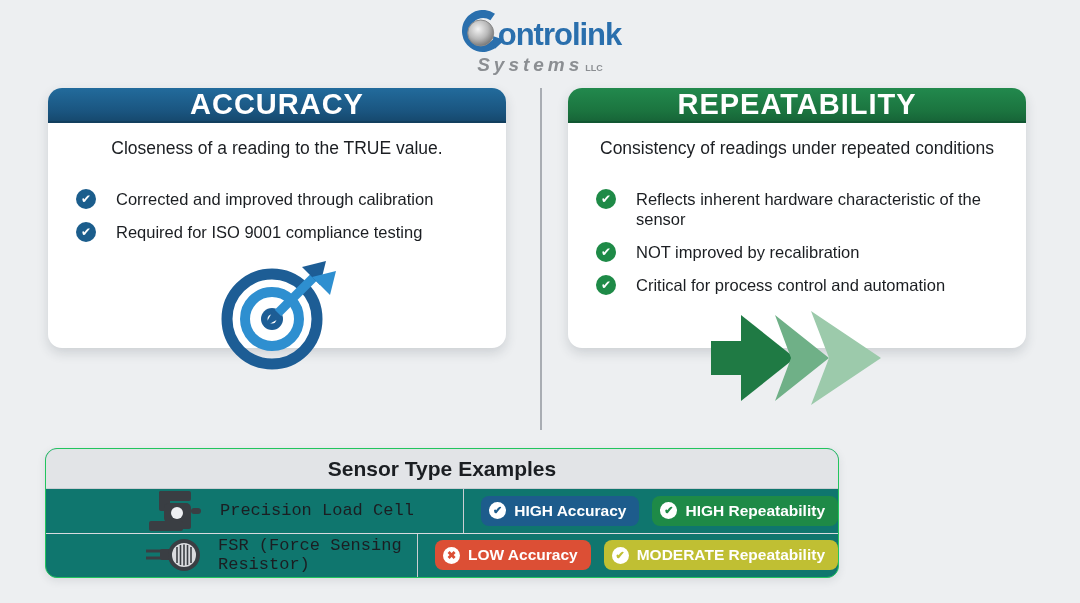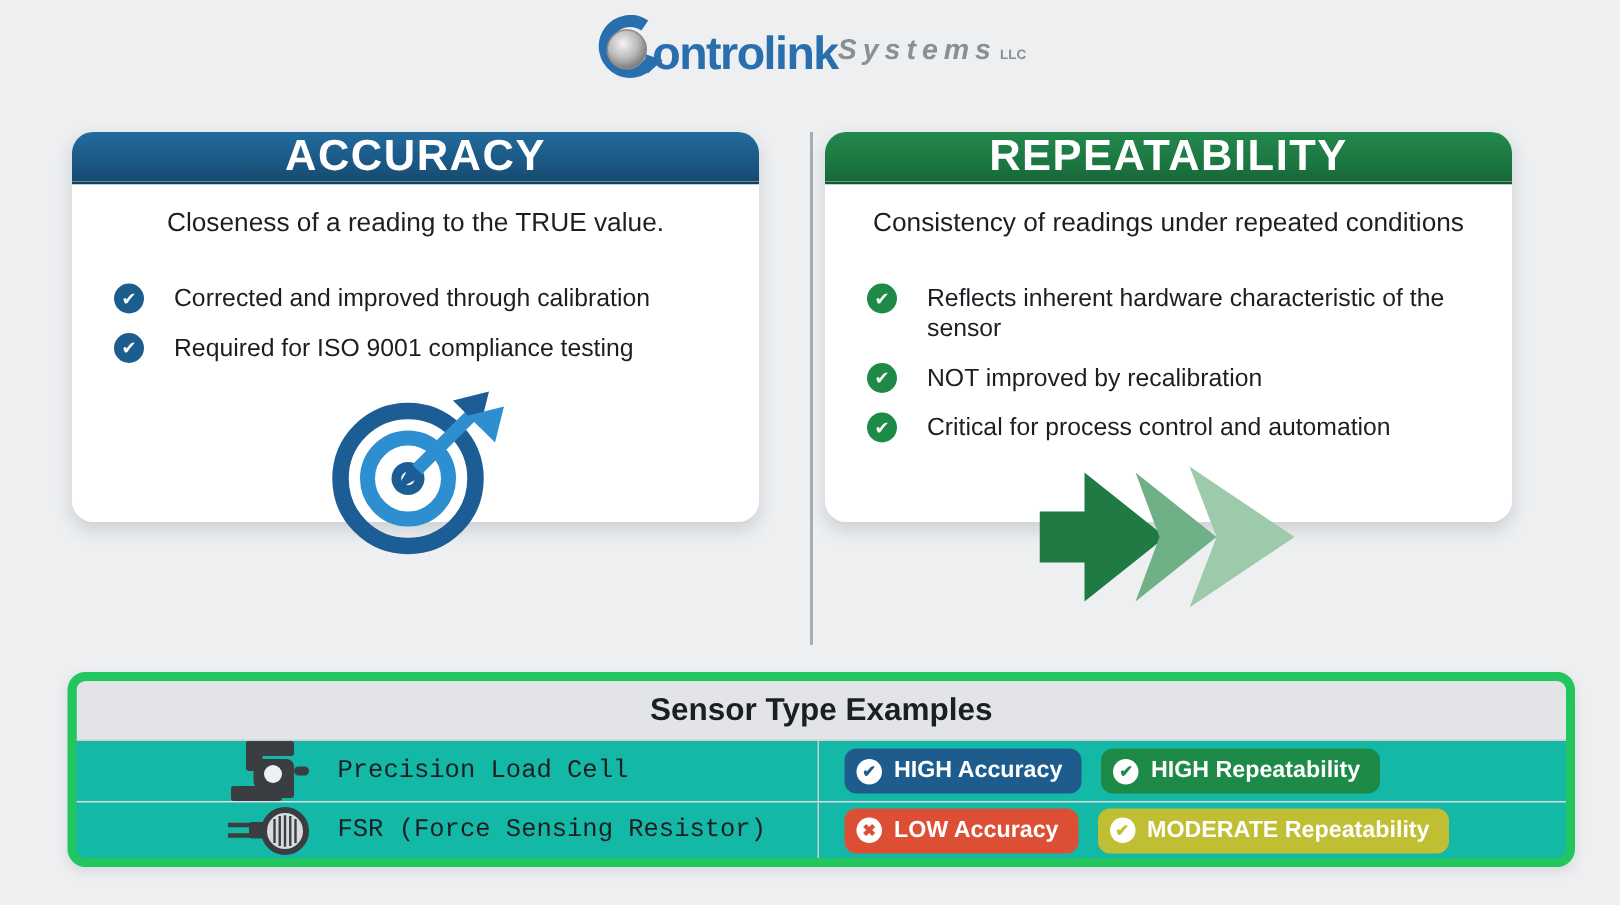--- a/index.html
+++ b/index.html
@@ -4,50 +4,50 @@
 <style>
   html,body{margin:0;padding:0;}
   body{
     width:1080px;height:603px;position:relative;overflow:hidden;
     background:#edeff1;
     font-family:"Liberation Sans", sans-serif;
     color:#1b1e22;
   }
   
   .logo{position:absolute;top:10px;left:50%;transform:translateX(-50%);
-    display:flex;flex-direction:row;align-items:center;line-height:1;text-align:right;}
+    display:flex;flex-direction:column;align-items:center;line-height:1;text-align:right;}
   .logo-top{display:flex;align-items:center;}
   .logo-brand{font-size:31px;font-weight:bold;color:#2a6fad;letter-spacing:-1px;margin-left:-7px;}
   .logo-bottom{display:flex;align-items:baseline;margin-top:-4px;}
   .logo-sub{font-size:19px;font-weight:bold;font-style:italic;color:#8b8e92;letter-spacing:4px;}
   .logo-llc{font-size:9px;font-weight:bold;color:#8b8e92;margin-left:2px;}
   
   .card{position:absolute;top:88px;width:458px;height:260px;background:#ffffff;
     border-radius:14px;box-shadow:0 5px 12px rgba(40,50,60,.16);display:flex;flex-direction:column;}
   .card-accuracy{left:48px;}
-  .card-repeatability{left:550px;}
+  .card-repeatability{left:568px;}
   .card-header{height:57px;border-radius:14px 14px 0 0;display:flex;align-items:center;justify-content:center;
     color:#fff;font-size:29px;font-weight:bold;letter-spacing:1px;}
   .card-accuracy .card-header{background:linear-gradient(180deg,#226b9c 0%,#1a5580 70%,#16496e 100%);border-bottom:2px solid #123f5e;}
   .card-repeatability .card-header{background:linear-gradient(180deg,#22894d 0%,#1b743f 70%,#176538 100%);border-bottom:2px solid #115732;}
   .card-body{flex:1;display:flex;flex-direction:column;padding:15px 22px 14px 22px;}
   .card-subtitle{text-align:center;font-size:17.5px;margin:0 0 30px 0;}
   .bullet-list{list-style:none;margin:0;padding:0 0 0 6px;}
   .bullet-list li{display:flex;align-items:flex-start;gap:20px;font-size:16.5px;margin-bottom:13px;line-height:1.22;}
   .check-dot{flex:0 0 20px;width:20px;height:20px;border-radius:50%;margin-top:0px;
     display:flex;align-items:center;justify-content:center;color:#fff;font-size:12px;}
   .check-dot::before{content:"\2714";}
   .card-accuracy .check-dot{background:#1b5d8c;}
   .card-repeatability .check-dot{background:#1e8a47;}
   .card-art{margin-top:auto;display:flex;justify-content:center;align-items:flex-end;}
   
   .v-divider{position:absolute;left:540px;top:88px;width:2px;height:342px;background:#a9adb3;}
   
-  .examples{position:absolute;left:45px;top:448px;width:1005px;height:130px;background:#14b8a6;
-    border:6px solid #22c55e;border-radius:12px;overflow:hidden;box-shadow:0 3px 8px rgba(40,50,60,.10);
+  .examples{position:absolute;left:45px;top:448px;width:794px;height:130px;background:#0f766e;
+    border:1px solid #22c55e;border-radius:12px;overflow:hidden;box-shadow:0 3px 8px rgba(40,50,60,.10);
     display:flex;flex-direction:column;box-sizing:border-box;}
   .examples-header{height:39px;background:#e2e4e7;border-bottom:1px solid #cbced3;
     display:flex;align-items:center;justify-content:center;font-size:21px;font-weight:bold;}
   .examples-row{flex:1;display:flex;align-items:stretch;}
   .examples-row + .examples-row{border-top:1px solid #d8dbdf;}
   .sensor-cell{width:495px;box-sizing:border-box;border-right:1px solid #cbced3;
     display:flex;align-items:center;gap:16px;padding-left:100px;}
   .sensor-name{font-size:17px;font-family:Liberation Mono, monospace;}
   .sensor-icon{width:58px;display:flex;justify-content:center;}
   .badges-cell{flex:1;display:flex;align-items:center;gap:13px;padding-left:17px;}

